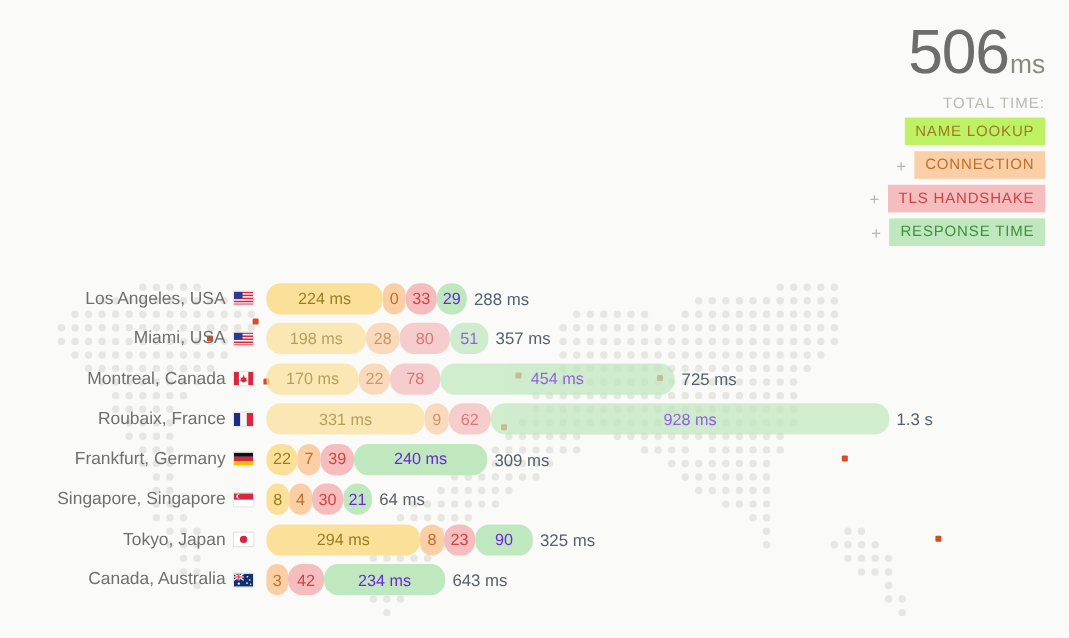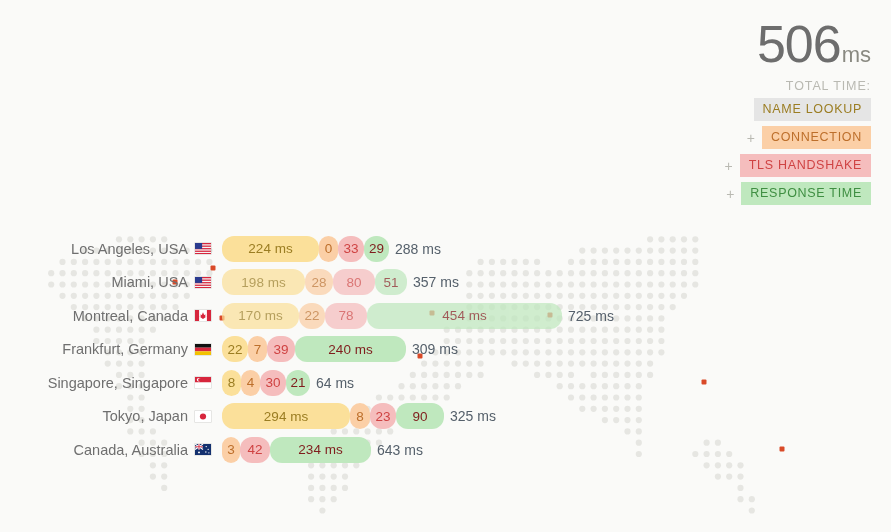--- a/index.html
+++ b/index.html
@@ -50,21 +50,21 @@
     margin-top:5px;
   }
   .legend-plus{
     font-size:14px;color:#b9b9b2;margin-right:7px;
   }
   .legend-chip{
     font-size:12.5px;
     letter-spacing:.7px;
     padding:4px 9px 5px 9px;
   }
-  .chip-dns{background:#e5e5e5;color:#9b7d22;}
+  .chip-dns{background:#bef264;color:#9b7d22;}
   .chip-conn{background:#FBCFA6;color:#bd6f2b;}
   .chip-tls{background:#F5BDBD;color:#cf4343;}
   .chip-resp{background:#BFE8BE;color:#3f8f42;}
 
   
   #rows{position:absolute;left:16px;top:232px;z-index:4;}
   .row{
     height:33.5px;
     display:flex;
     align-items:center;
@@ -100,21 +100,21 @@
     display:flex;align-items:center;justify-content:center;
     font-size:13.5px;
     box-sizing:border-box;
     overflow:hidden;
     white-space:nowrap;
     border-radius:12px;
   }
   .seg-dns{background:#FBE09A;color:#9b7d22;}
   .seg-conn{background:#FBCFA6;color:#bd6f2b;}
   .seg-tls{background:#F5BDBD;color:#cf4343;}
-  .seg-resp{background:#BFE8BE;color:#7f1d1d;}
+  .seg-resp{background:#BFE8BE;color:#6d28d9;}
   .seg.faded{opacity:.72;}
   .row-total{
     font-size:14px;
     color:#55606b;
     margin-left:6px;
     white-space:nowrap;
   }
 </style>
 </head>
 <body>
@@ -694,20 +694,37 @@
         </span>
         <div class="bar">
           <div class="seg seg-dns faded" style="width: 77px;">170 ms</div>
           <div class="seg seg-conn faded" style="width: 26px;">22</div>
           <div class="seg seg-tls faded" style="width: 42px;">78</div>
           <div class="seg seg-resp faded" style="width: 195px;">454 ms</div>
         </div>
         <span class="row-total">725 ms</span>
       </div>
       <div class="row">
+        <div class="row-label">Roubaix, France</div>
+        <span class="flag">
+          <svg viewBox="0 0 18 13" preserveAspectRatio="none">
+            <rect width="6" height="13" fill="#1d2d7a"></rect>
+            <rect x="6" width="6" height="13" fill="#f6f6f6"></rect>
+            <rect x="12" width="6" height="13" fill="#d7263d"></rect>
+          </svg>
+        </span>
+        <div class="bar">
+          <div class="seg seg-dns faded" style="width: 132px;">331 ms</div>
+          <div class="seg seg-conn faded" style="width: 20px;">9</div>
+          <div class="seg seg-tls faded" style="width: 35px;">62</div>
+          <div class="seg seg-resp faded" style="width: 332px;">928 ms</div>
+        </div>
+        <span class="row-total">1.3 s</span>
+      </div>
+      <div class="row">
         <div class="row-label">Frankfurt, Germany</div>
         <span class="flag">
           <svg viewBox="0 0 18 13" preserveAspectRatio="none">
             <rect width="18" height="4.34" fill="#111"></rect>
             <rect y="4.34" width="18" height="4.33" fill="#d7263d"></rect>
             <rect y="8.67" width="18" height="4.33" fill="#f2c200"></rect>
           </svg>
         </span>
         <div class="bar">
           <div class="seg seg-dns" style="width: 26px;">22</div>

